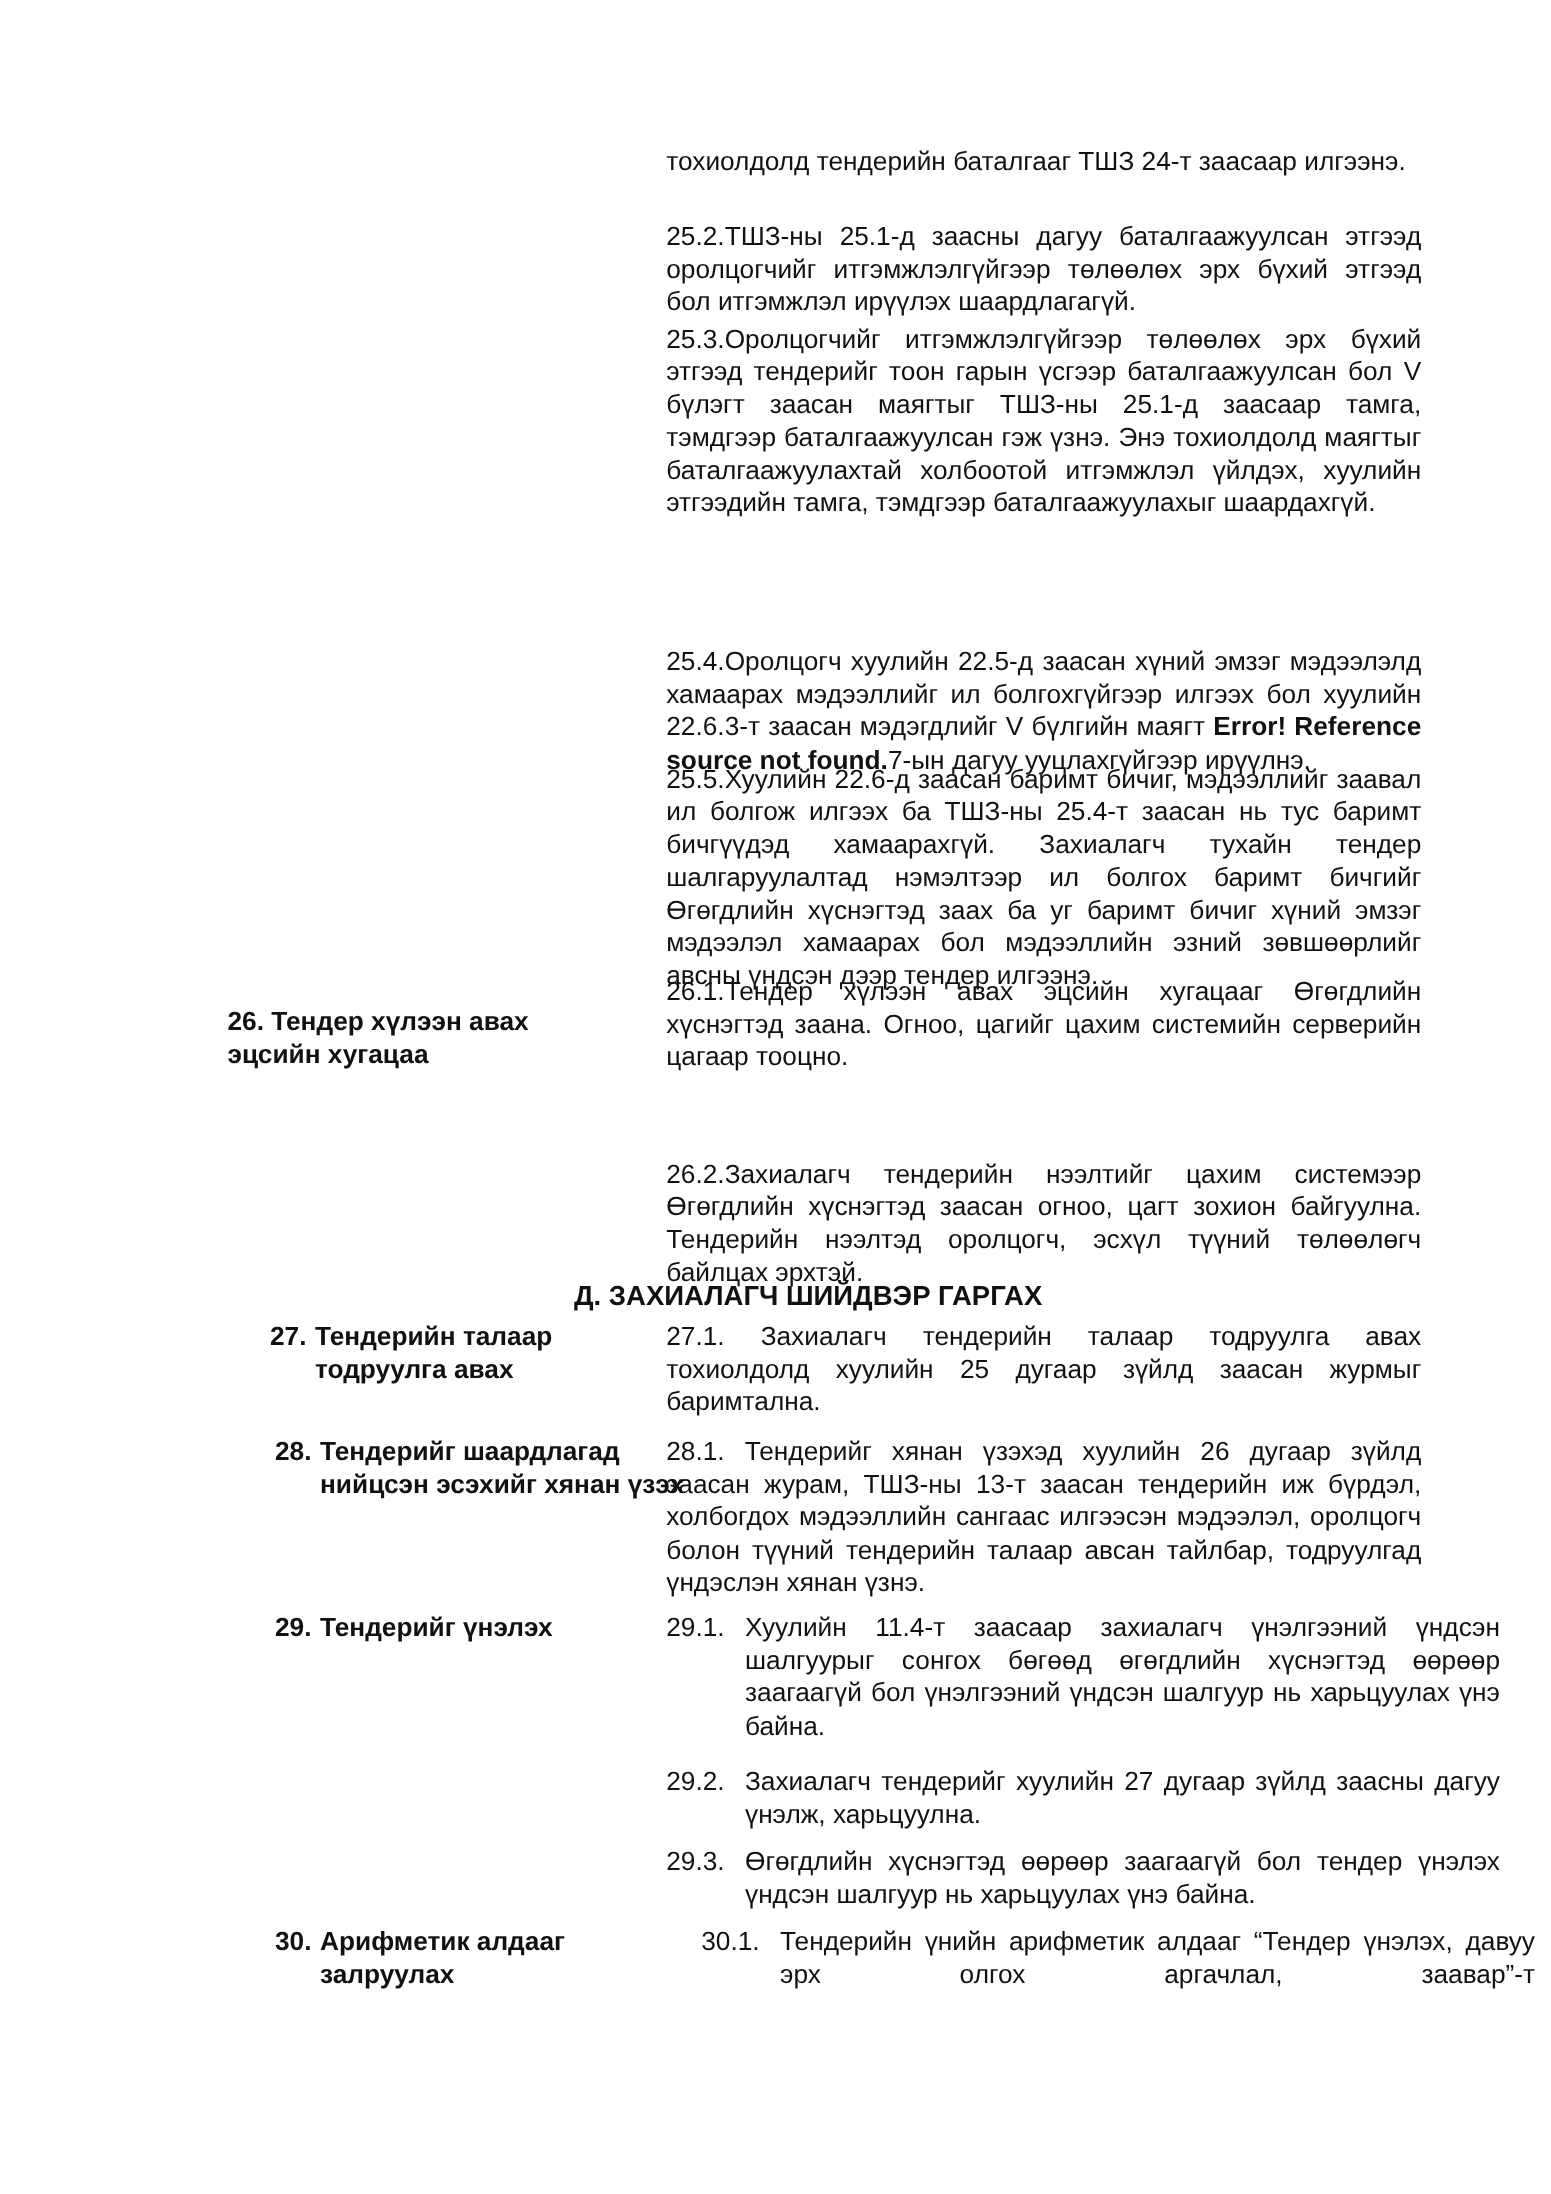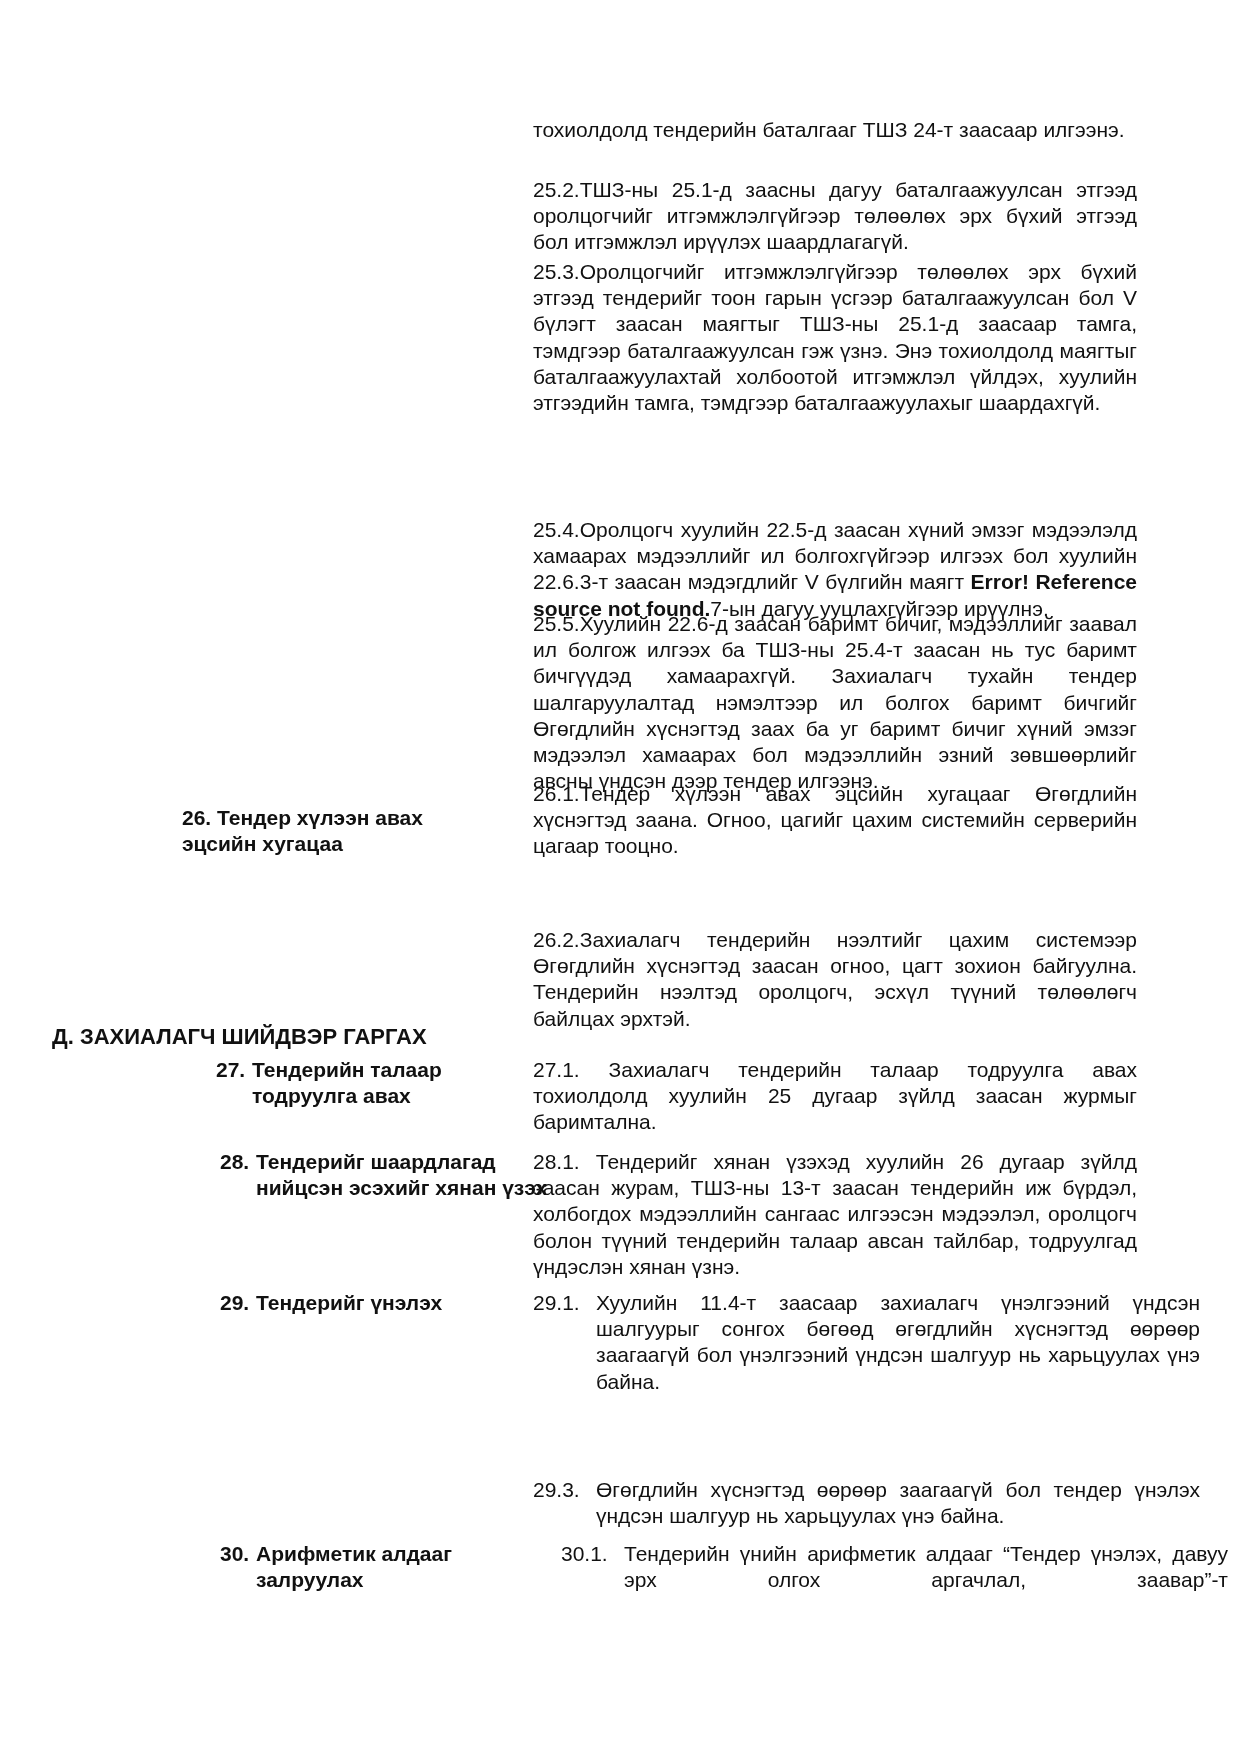--- a/index.html
+++ b/index.html
@@ -7,21 +7,21 @@
          font-family: "Liberation Sans", sans-serif; color: #111; }
   .page { position: absolute; left: 0; top: 0; width: 1066px; height: 1755px; }
   .para { position: absolute; font-size: 21px; line-height: 26.2px; text-align: justify;
           text-align-last: left; margin: 0; }
   .rc { left: 533px; width: 604px; }
   .num { white-space: pre; }
   .hang { padding-left: 63px; text-indent: -63px; }
   .lh { position: absolute; font-size: 21px; line-height: 26.2px; font-weight: bold; margin: 0; }
   .lh .n { display: inline-block; }
   .lh2 { padding-left: 36px; text-indent: -36px; }
-  .heading { position: absolute; left: 0; width: 1241px; text-align: left; top: 1023px;
+  .heading { position: absolute; left: 0; width: 1241px; text-align: center; top: 1023px;
              font-size: 22px; font-weight: bold; line-height: 28px; padding-left: 52px; box-sizing: border-box; }
   b { font-weight: bold; }
 </style>
 </head>
 <body>
 
 <div class="page">
 
   <p class="para rc" style="top:117px;"><span>тохиолдолд тендерийн баталгааг ТШЗ 24-т заасаар илгээнэ.</span></p>
 
@@ -46,20 +46,21 @@
   <p class="para rc" style="top:1057px;"><span class="num">27.1.</span> <span>Захиалагч тендерийн талаар тодруулга авах тохиолдолд хуулийн 25 дугаар зүйлд заасан журмыг баримтална.</span></p>
 
   <div class="lh lh2" style="top:1149px; left:220px; width:310px;"><span class="n" style="width:36px;text-indent:0">28.</span><span>Тендерийг шаардлагад нийцсэн эсэхийг хянан үзэх</span></div>
 
   <p class="para rc" style="top:1149px;"><span class="num">28.1.</span> <span>Тендерийг хянан үзэхэд хуулийн 26 дугаар зүйлд заасан журам, ТШЗ-ны 13-т заасан тендерийн иж бүрдэл, холбогдох мэдээллийн сангаас илгээсэн мэдээлэл, оролцогч болон түүний тендерийн талаар авсан тайлбар, тодруулгад үндэслэн хянан үзнэ.</span></p>
 
   <div class="lh lh2" style="top:1290px; left:220px; width:300px;"><span class="n" style="width:36px;text-indent:0">29.</span><span>Тендерийг үнэлэх</span></div>
 
   <p class="para rc hang" style="top:1290px;"><span class="num" style="display:inline-block;width:63px;text-indent:0">29.1.</span><span>Хуулийн 11.4-т заасаар захиалагч үнэлгээний үндсэн шалгуурыг сонгох бөгөөд өгөгдлийн хүснэгтэд өөрөөр заагаагүй бол үнэлгээний үндсэн шалгуур нь харьцуулах үнэ байна.</span></p>
 
+  <p class="para rc hang" style="top:1413px;"><span class="num" style="display:inline-block;width:63px;text-indent:0">29.2.</span><span>Захиалагч тендерийг хуулийн 27 дугаар зүйлд заасны дагуу үнэлж, харьцуулна.</span></p>
 
   <p class="para rc hang" style="top:1477px;"><span class="num" style="display:inline-block;width:63px;text-indent:0">29.3.</span><span>Өгөгдлийн хүснэгтэд өөрөөр заагаагүй бол тендер үнэлэх үндсэн шалгуур нь харьцуулах үнэ байна.</span></p>
 
   <div class="lh lh2" style="top:1541px; left:220px; width:300px;"><span class="n" style="width:36px;text-indent:0">30.</span><span>Арифметик алдааг залруулах</span></div>
 
   <p class="para rc hang" style="top:1541px; text-align-last: justify; margin-left: 28px;"><span class="num" style="display:inline-block;width:63px;text-indent:0">30.1.</span><span>Тендерийн үнийн арифметик алдааг “Тендер үнэлэх, давуу эрх олгох аргачлал, заавар”-т</span></p>
 
 </div>
 
 </body></html>

